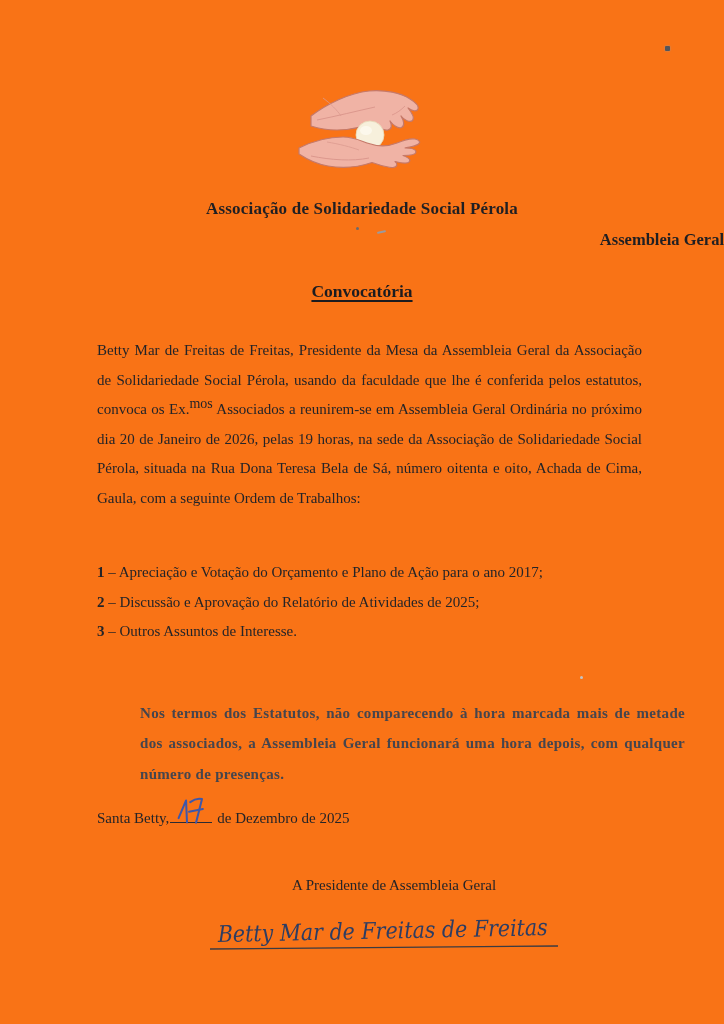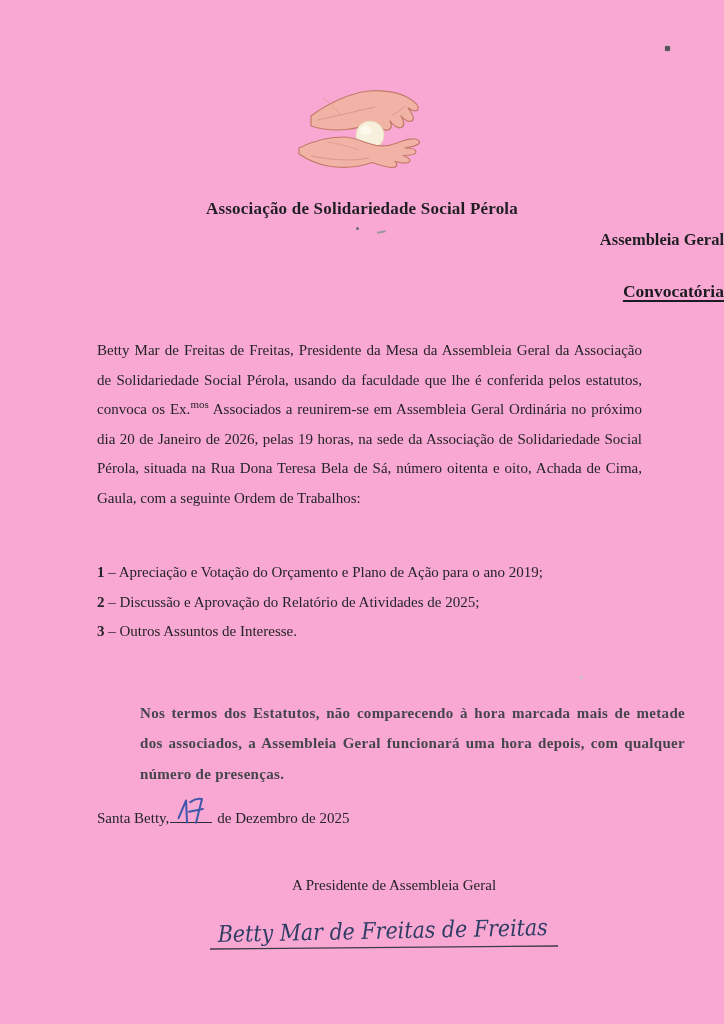--- a/index.html
+++ b/index.html
@@ -1,48 +1,48 @@
 <!DOCTYPE html>
 <html><head>
 <meta charset="utf-8">
 <style>
   * { margin:0; padding:0; box-sizing:border-box; }
   html,body { background:#e8e8e8; }
   .page {
     position:relative;
     width:724px; height:1024px;
     margin:0 auto;
-    background:#f9a8d4;
+    background:#f97316;
     font-family:"Liberation Serif","DejaVu Serif",serif;
     color:#26262a;
     overflow:hidden;
   }
   .logo { position:absolute; top:86px; left:297px; width:130px; height:92px; }
   .title1 {
     position:absolute; top:199px; left:0; width:100%;
     text-align:center; font-weight:bold; font-size:17px; letter-spacing:0.2px; color:#1f1f23;
   }
   .title2 {
     position:absolute; top:230px; left:0; width:100%;
     text-align:right; font-weight:bold; font-size:16.5px; color:#1f1f23;
   }
   .heading {
     position:absolute; top:281px; left:0; width:100%;
-    text-align:right; font-weight:bold; font-size:17.5px; color:#1c1c20;
+    text-align:center; font-weight:bold; font-size:17.5px; color:#1c1c20;
   }
   .heading span {
     text-decoration:underline;
     text-decoration-thickness:1.6px;
     text-underline-offset:3px;
   }
   .para1 {
     position:absolute; top:336px; left:97px; width:545px;
     font-size:15px; line-height:29.6px; text-align:justify; color:#242428;
   }
-  .para1 sup { font-size:11px; line-height:0; vertical-align:super;margin-top:36px; }
+  .para1 sup { font-size:14px; line-height:0; vertical-align:super;margin-top:36px; }
   .agenda-heading {
     position:absolute; top:520px; left:0; width:100%;
     text-align:center; font-weight:bold; font-size:15.5px; color:#1f1f23;
   }
   .agenda-list {
     position:absolute; top:558px; left:97px; width:545px;
     font-size:15px; line-height:29.6px; color:#242428;
   }
   .agenda-item .num { font-weight:bold; }
   .para2 {
@@ -96,21 +96,21 @@
 
   <div class="title1">Associação de Solidariedade Social Pérola</div>
   <div class="title2">Assembleia Geral</div>
   <div class="heading">
     <span>Convocatória</span>
   </div>
 
   <p class="para1"><span>Betty Mar de Freitas de Freitas, Presidente da Mesa da Assembleia Geral da Associação de Solidariedade Social Pérola, usando da faculdade que lhe é conferida pelos estatutos, convoca os Ex.</span><sup>mos</sup><span> Associados a reunirem-se em Assembleia Geral Ordinária no próximo dia 20 de Janeiro de 2026, pelas 19 horas, na sede da Associação de Solidariedade Social Pérola, situada na Rua Dona Teresa Bela de Sá, número oitenta e oito, Achada de Cima, Gaula, com a seguinte Ordem de Trabalhos:</span></p>
 
   <div class="agenda-list">
-    <div class="agenda-item"><span class="num">1</span><span> – Apreciação e Votação do Orçamento e Plano de Ação para o ano 2019;</span></div>
+    <div class="agenda-item"><span class="num">1</span><span> – Apreciação e Votação do Orçamento e Plano de Ação para o ano 2017;</span></div>
     <div class="agenda-item"><span class="num">2</span><span> – Discussão e Aprovação do Relatório de Atividades de 2025;</span></div>
     <div class="agenda-item"><span class="num">3</span><span> – Outros Assuntos de Interesse.</span></div>
   </div>
 
   <p class="para2">Nos termos dos Estatutos, não comparecendo à hora marcada mais de metade dos associados, a Assembleia Geral funcionará uma hora depois, com qualquer número de presenças.</p>
 
   <div class="date-line">
     <span>Santa Betty,</span><span class="blank"><svg width="38" height="34" viewBox="0 0 38 34">
         <g transform="rotate(-5 19 18)" fill="none" stroke="#3e57aa" stroke-width="2" stroke-linecap="round" stroke-linejoin="round">
           <path d="M 5 24 L 14 7 L 13 29"></path>

